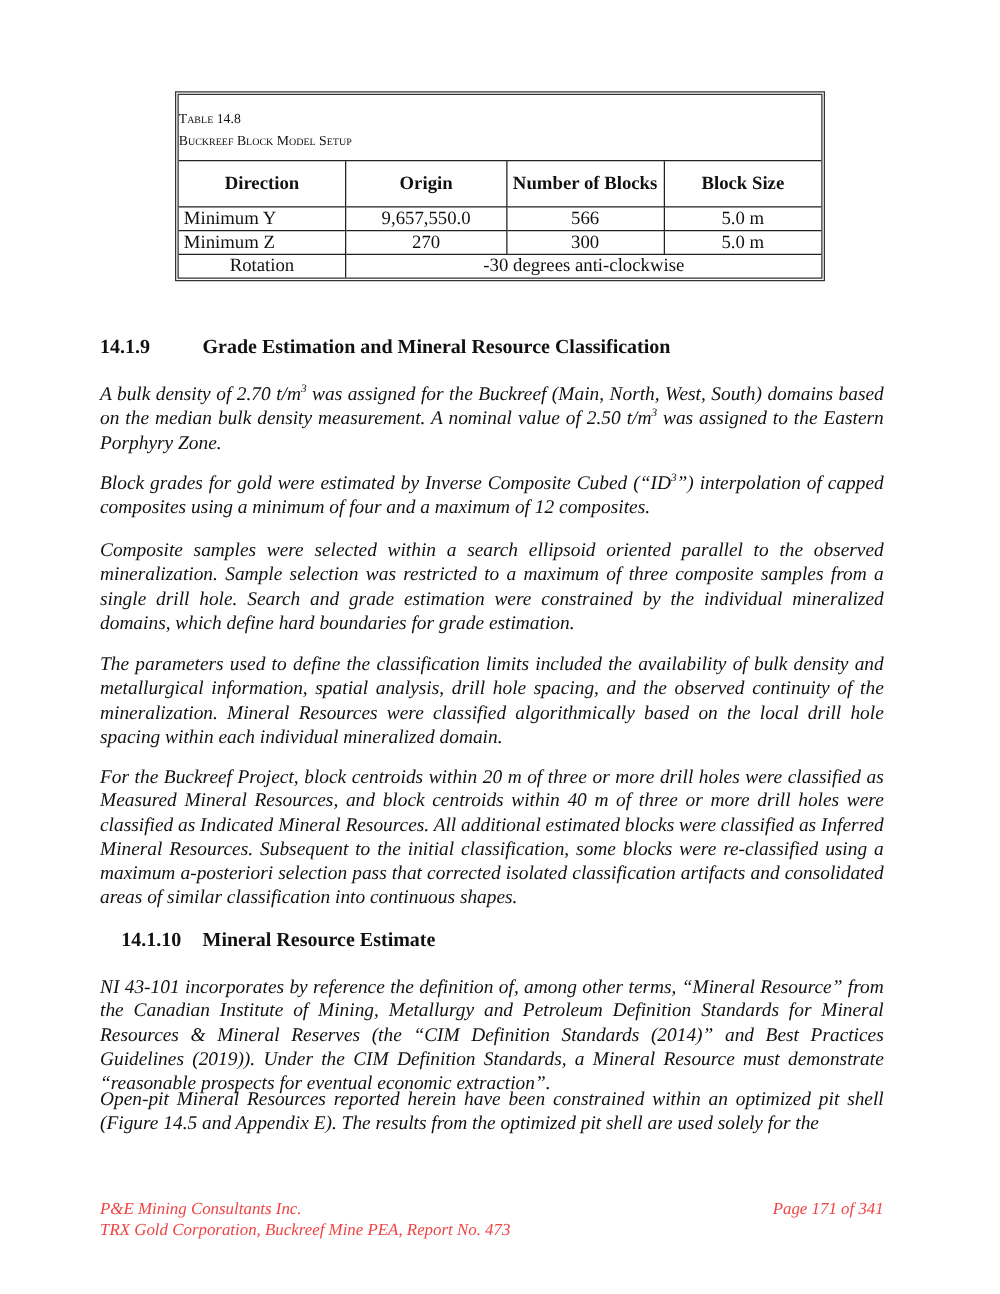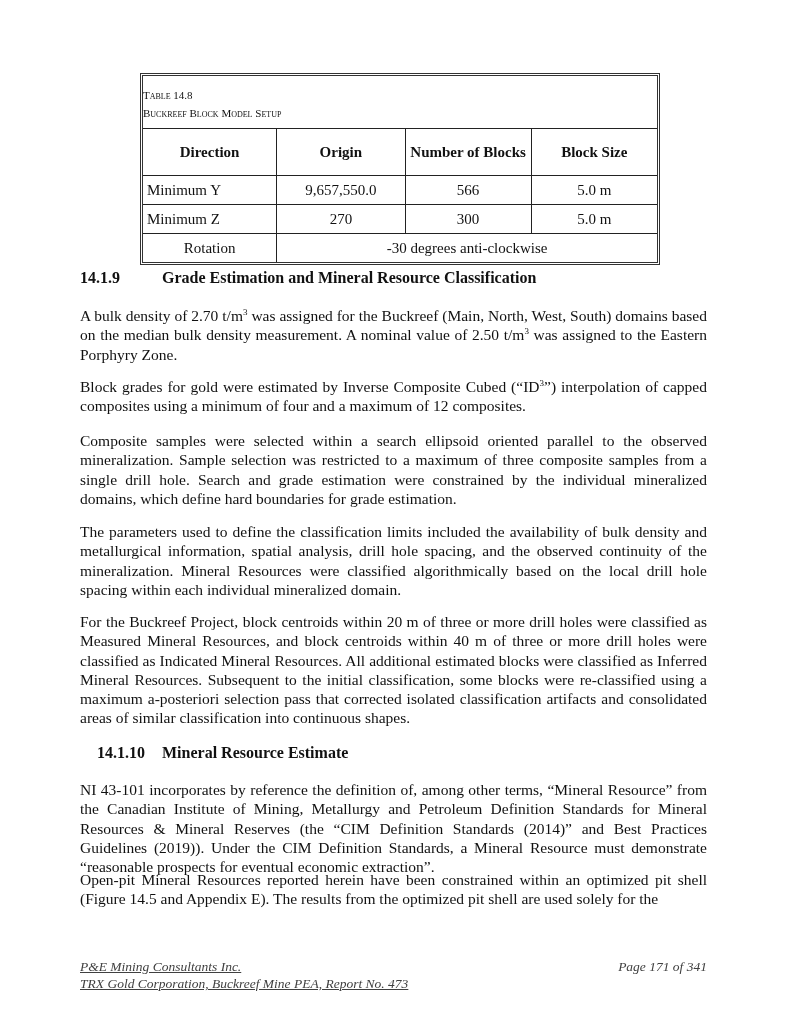--- a/index.html
+++ b/index.html
@@ -21,21 +21,21 @@
       box-sizing: border-box;
     }
     table.bm {
       width: 100%;
       border-collapse: collapse;
       font-size: 15px;
       line-height: 18px;
     }
     table.bm td, table.bm th {
       border: 1.5px solid #222;
-      padding: 5px 4px;
+      padding: 0 4px;
     }
     table.bm tr:first-child th { border-top: none; }
     table.bm tr th:first-child, table.bm tr td:first-child { border-left: none; }
     table.bm tr th:last-child, table.bm tr td:last-child { border-right: none; }
     table.bm tr:last-child td { border-bottom: none; text-align: center; }
     .caption-cell {
       text-align: left;
       font-weight: normal;
       padding: 10px 0 6px 0 !important;
       font-size: 11px;
@@ -53,32 +53,32 @@
       font-size: 16px;
     }
     .section-heading .num { display: inline-block; width: 82px; }
     .para {
       position: absolute;
       left: 80px;
       width: 627px;
       font-size: 15.5px;
       line-height: 19.3px;
       text-align: justify;
+      font-style: italic;
     }
     .para sup { font-size: 9px; line-height: 0; }
     .footer {
       position: absolute;
       left: 80px;
       width: 627px;
       top: 958px;
       font-style: italic;
       font-size: 13.5px;
       line-height: 17px;
-      color: #404040;
-      text-decoration: underline;
+      color: #ef4444;
     }
     .footer .right { position: absolute; right: 0; top: 0; }
   </style>
 </head>
 <body>
 
 <div class="table-wrap">
   <table class="bm">
     <tbody>
         <tr>

